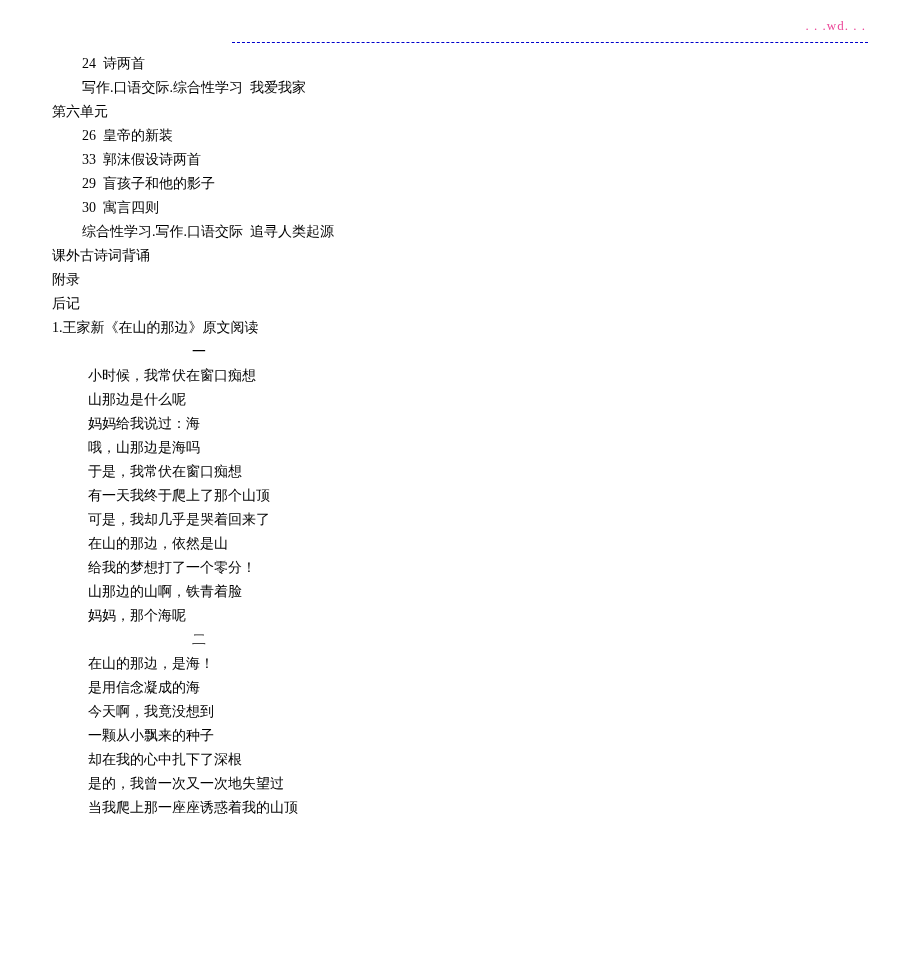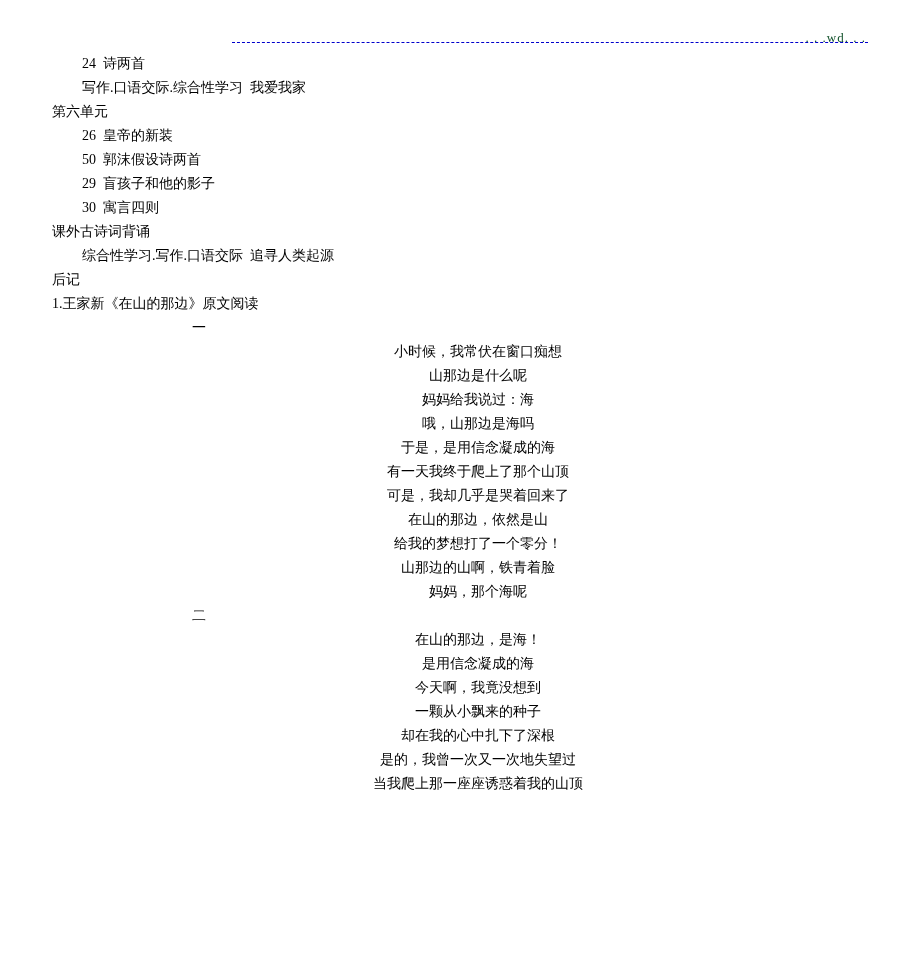--- a/index.html
+++ b/index.html
@@ -18,73 +18,73 @@
     }
     .header-divider {
       position: absolute;
       top: 42px;
       left: 232px;
       right: 52px;
       border-bottom: 1px dashed #0000cc;
     }
     .header-text {
       position: absolute;
-      top: 30px;
+      top: 18px;
       right: 54px;
-      color: #14532d;
+      color: #ec4899;
       font-size: 13px;
       letter-spacing: 1px;
     }
     .content {
       position: absolute;
       top: 52px;
       left: 52px;
       right: 52px;
       line-height: 24px;
     }
     .line {
       display: block;
       white-space: pre;
     }
     .indent-1 {
       padding-left: 30px;
       font-family: Liberation Serif, serif;
     }
     .indent-2 {
       padding-left: 36px;
-      text-align: center;
     }
     .poem-section-num {
       padding-left: 140px;
     }
   </style>
 </head>
 <body>
 
 <div class="header-divider"></div>
 <div class="header-text">. . .wd. . .</div>
 
 <div class="content">
   <span class="line indent-1">24  诗两首</span>
   <span class="line indent-1">写作.口语交际.综合性学习  我爱我家</span>
   <span class="line">第六单元</span>
   <span class="line indent-1">26  皇帝的新装</span>
-  <span class="line indent-1">50  郭沫假设诗两首</span>
+  <span class="line indent-1">33  郭沫假设诗两首</span>
   <span class="line indent-1">29  盲孩子和他的影子</span>
   <span class="line indent-1">30  寓言四则</span>
+  <span class="line indent-1">综合性学习.写作.口语交际  追寻人类起源</span>
   <span class="line">课外古诗词背诵</span>
-  <span class="line indent-1">综合性学习.写作.口语交际  追寻人类起源</span>
+  <span class="line">附录</span>
   <span class="line">后记</span>
   <span class="line">1.王家新《在山的那边》原文阅读</span>
   <span class="line poem-section-num">一</span>
   <span class="line indent-2">小时候，我常伏在窗口痴想</span>
   <span class="line indent-2">山那边是什么呢</span>
   <span class="line indent-2">妈妈给我说过：海</span>
   <span class="line indent-2">哦，山那边是海吗</span>
-  <span class="line indent-2">于是，是用信念凝成的海</span>
+  <span class="line indent-2">于是，我常伏在窗口痴想</span>
   <span class="line indent-2">有一天我终于爬上了那个山顶</span>
   <span class="line indent-2">可是，我却几乎是哭着回来了</span>
   <span class="line indent-2">在山的那边，依然是山</span>
   <span class="line indent-2">给我的梦想打了一个零分！</span>
   <span class="line indent-2">山那边的山啊，铁青着脸</span>
   <span class="line indent-2">妈妈，那个海呢</span>
   <span class="line poem-section-num">二</span>
   <span class="line indent-2">在山的那边，是海！</span>
   <span class="line indent-2">是用信念凝成的海</span>
   <span class="line indent-2">今天啊，我竟没想到</span>

